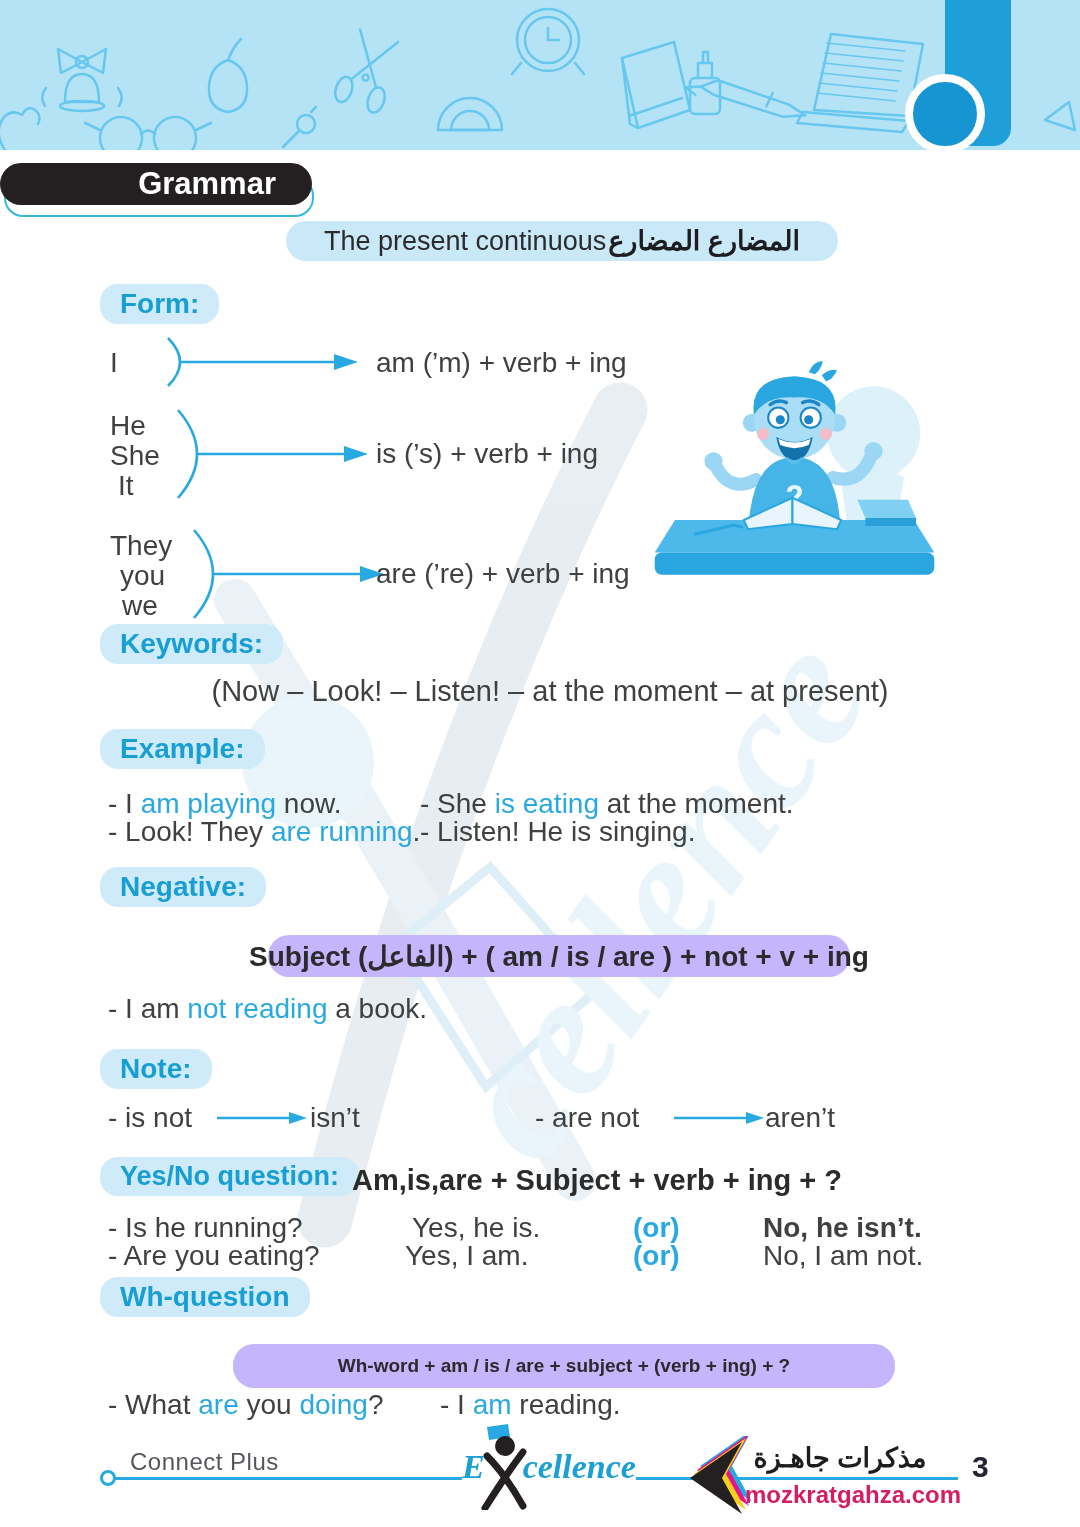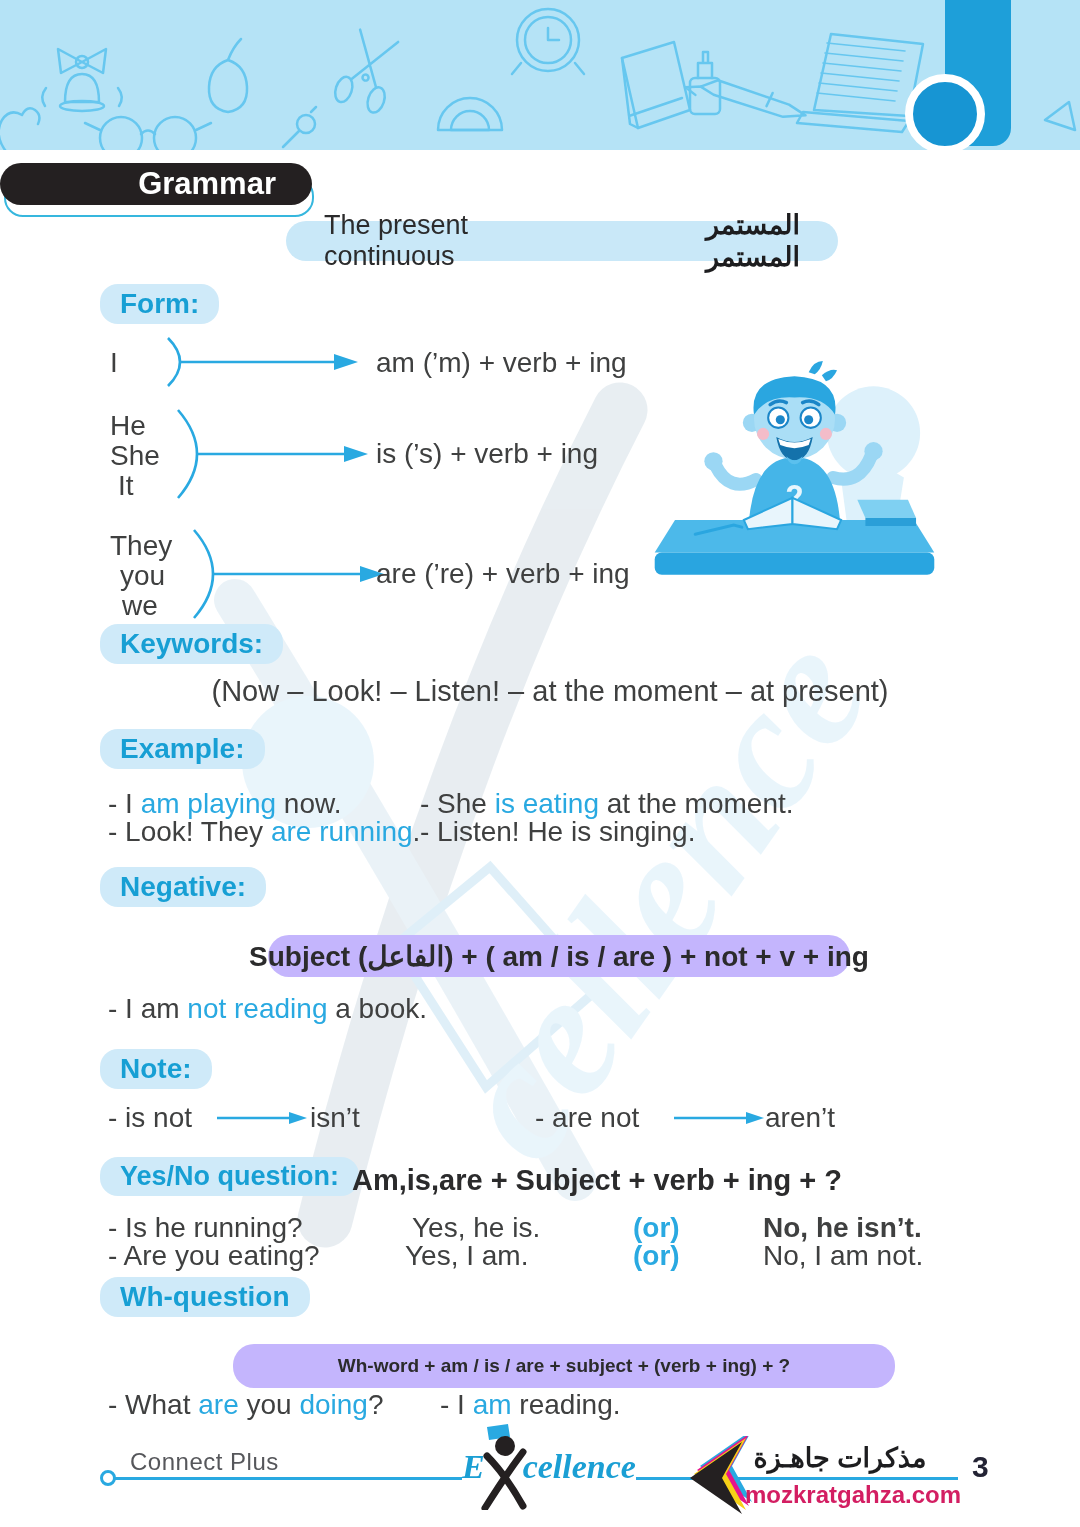--- a/index.html
+++ b/index.html
@@ -140,21 +140,21 @@
     </g>
   </svg>
 
   <div class="abs tag-outline"></div>
   <div class="abs tag-black">
     <span>Grammar</span>
   </div>
 
   <div class="abs title-pill">
     <span class="title-en">The present continuous</span>
-    <span class="title-ar" dir="rtl">المستمر المستمر</span>
+    <span class="title-ar" dir="rtl">المضارع المضارع</span>
   </div>
 
   <div class="abs pill" style="left:100px;top:284px;">
     <span>Form:</span>
   </div>
 
   <div class="abs body28" style="left:110px;top:347px;">I</div>
   <svg class="abs" style="left:158px;top:334px;" width="215" height="56" viewBox="0 0 215 56">
     <path d="M10,4 Q34,28 10,52" fill="none" stroke="#29a9e1" stroke-width="2.6"></path>
     <line x1="22" y1="28" x2="178" y2="28" stroke="#29a9e1" stroke-width="2.6"></line>

